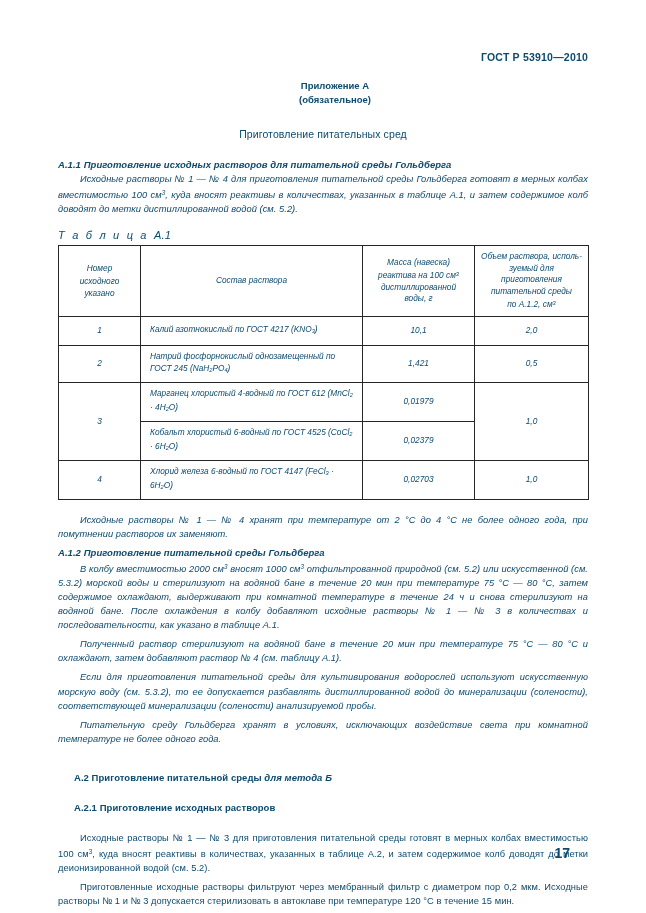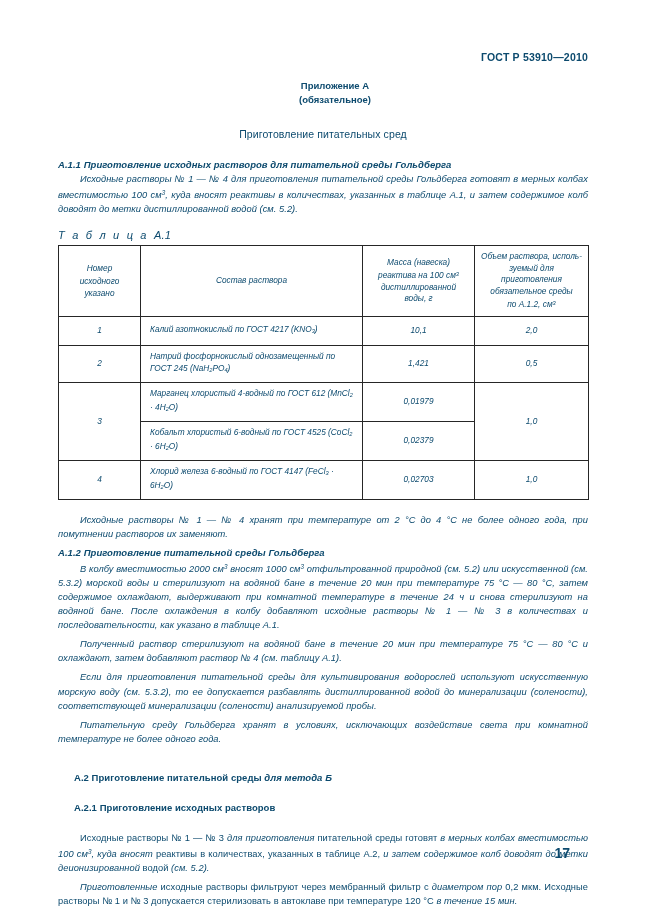--- a/index.html
+++ b/index.html
@@ -78,21 +78,21 @@
   p.para {
     font-size: 9.3px;
     font-style: italic;
     line-height: 14.1px;
     margin: 0;
     text-align: justify;
     text-indent: 22px;
     letter-spacing: 0.05px;
   }
   p.para.upright { font-style: normal; }
-  p.para .it { font-style: italic; }
+  p.para .it { }
   .gap-s { height: 5px; }
   .gap-m { height: 9px; }
   .gap-l { height: 13px; }
 
   sub { font-size: 0.68em; vertical-align: -0.22em; }
   sup { font-size: 0.68em; vertical-align: 0.42em; }
 
   
   .table-label {
     font-size: 11px;
@@ -195,21 +195,21 @@
           </th>
           <th>
             <span>Масса (навеска)</span><br>
             реактива на 100 см<sup>3</sup><br>
             <span>дистиллированной</span><br>
             <span>воды, г</span>
           </th>
           <th>
             <span>Объем раствора, исполь-</span><br>
             <span>зуемый для приготовления</span><br>
-            <span>обязательное среды</span><br>
+            <span>питательной среды</span><br>
             по А.1.2, см<sup>3</sup>
           </th>
         </tr>
       </thead>
       <tbody>
         <tr class="r1">
           <td class="num">1</td>
           <td class="desc">Калий азотнокислый по ГОСТ 4217 (KNO<sub>3</sub>)</td>
           <td class="val">10,1</td>
           <td class="val">2,0</td>

